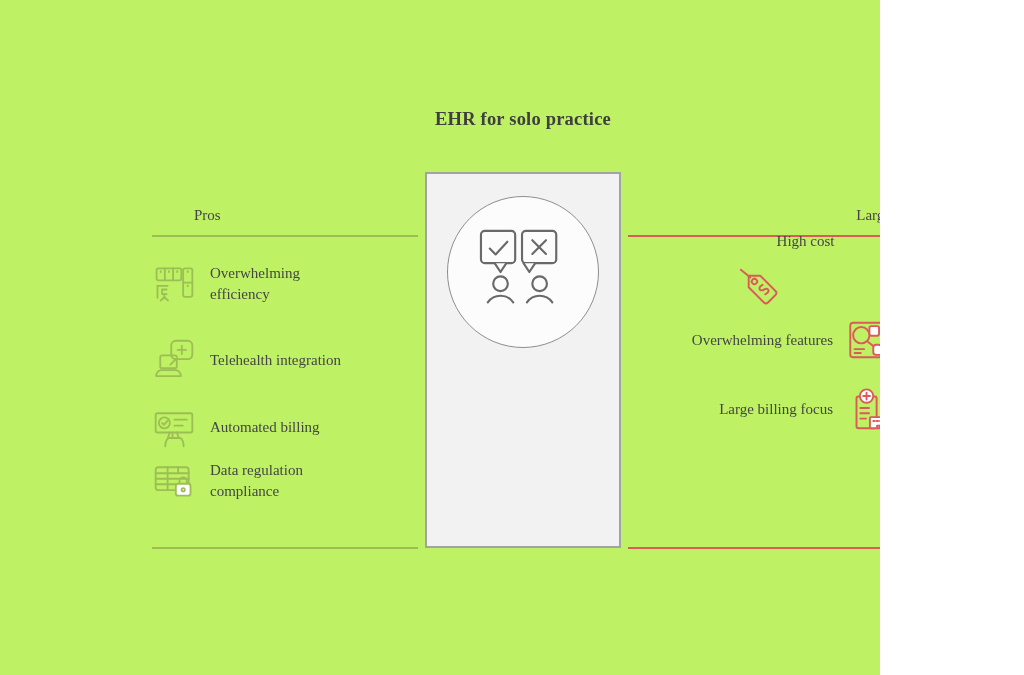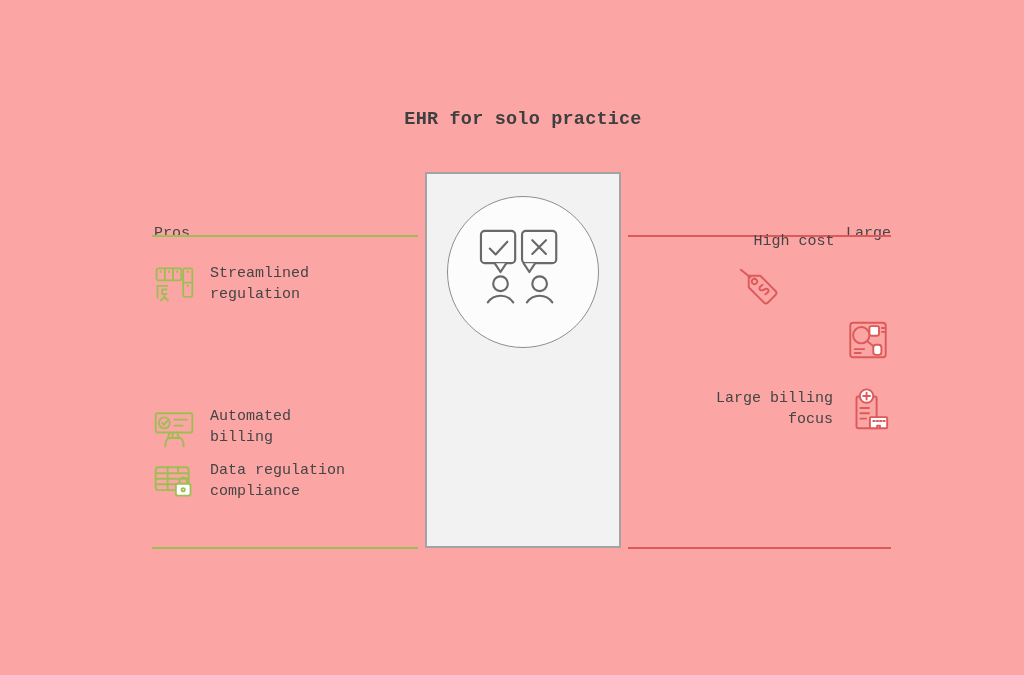--- a/index.html
+++ b/index.html
@@ -1,45 +1,46 @@
 <!DOCTYPE html>
 <html><head>
 <meta charset="utf-8">
 <style>
   * { margin: 0; padding: 0; box-sizing: border-box; }
   html, body { background: #ffffff; }
   .canvas {
     position: relative;
-    width: 1024px;
+    width: 880px;
     height: 675px;
-    background: #fca5a5;
-    font-family: Liberation Mono, monospace;
+    background: #bef264;
+    font-family: Liberation Serif, serif;
     color: #454545;
     overflow: hidden;
   }
   .title {
     position: absolute;
     left: 523px;
     top: 109px;
     transform: translateX(-50%);
     white-space: nowrap;
     font-size: 18.5px;
     font-weight: bold;
     color: #3f3f3f;
     letter-spacing: 0.2px;
   }
   
   .col { position: absolute; top: 0; height: 675px; }
   .col-pros { left: 152px; width: 266px; }
   .col-cons { left: 628px; width: 263px; }
   .col-label {
     position: absolute;
-    top: 225px;
+    top: 207px;
     font-size: 15px;
     color: #454545;
+    margin-left: 40px;
   }
   .col-pros .col-label { left: 2px; }
   .col-cons .col-label { right: 0; }
   .rule { position: absolute; left: 0; width: 100%; height: 2px; }
   .rule.top { top: 235px; }
   .rule.bottom { top: 547px; }
   .rule.green { background: #9cbe53; }
   .rule.red { background: #dc5a5a; }
   
   .row {
@@ -114,23 +115,34 @@
         <rect x="34" y="7" width="10" height="31" rx="2"></rect>
         <line x1="34" y1="22.5" x2="44" y2="22.5"></line>
         <line x1="39" y1="10" x2="39" y2="11"></line>
         <line x1="39" y1="25.5" x2="39" y2="26.5"></line>
         <path d="M6,26 v13"></path>
         <path d="M6,26 h11"></path>
         <path d="M16,30 h-5 v5 h5"></path>
         <path d="M13.5,35 v3.5"></path>
         <path d="M9.5,42 l4,-3.5 l4,3.5"></path>
       </svg>
-      <div class="txt">Streamlined regulation</div>
-    </div>
-
+      <div class="txt">Overwhelming efficiency</div>
+    </div>
+
+    <div class="row pros-r2">
+      <svg class="icn green-ic" width="44" height="44" viewBox="0 0 48 48" fill="none" stroke="currentColor" stroke-width="2" stroke-linecap="round" stroke-linejoin="round">
+        <rect x="21" y="3" width="23" height="20" rx="5"></rect>
+        <path d="M32.5,8.5 v9"></path>
+        <path d="M28,13 h9"></path>
+        <path d="M26,23 l-6,6"></path>
+        <rect x="9" y="19" width="18" height="14" rx="2"></rect>
+        <path d="M4.5,41.5 h27 c0,-3 -2.5,-6.5 -5.5,-6.5 h-16 c-3,0 -5.5,3.5 -5.5,6.5 z"></path>
+      </svg>
+      <div class="txt">Telehealth integration</div>
+    </div>
 
     <div class="row pros-r4">
       <svg class="icn green-ic" width="44" height="44" viewBox="0 0 48 48" fill="none" stroke="currentColor" stroke-width="2" stroke-linecap="round" stroke-linejoin="round">
         <rect x="4" y="9" width="36" height="25" rx="3"></rect>
         <path d="M4,15.5 h36"></path>
         <path d="M4,21.5 h36"></path>
         <path d="M4,27.5 h22"></path>
         <path d="M17,9 v25"></path>
         <path d="M28.5,9 v6.5"></path>
         <path d="M30,27.5 v-3.5 a4,4 0 0 1 8,0 v3.5"></path>
@@ -186,20 +198,21 @@
         <path d="M4,6 L14,14"></path>
         <g transform="rotate(-45 26 26)">
           <path d="M26,6.5 l8.5,8.5 V37.5 a3,3 0 0 1 -3,3 h-11 a3,3 0 0 1 -3,-3 V15 Z"></path>
           <circle cx="26" cy="15" r="2.8"></circle>
           <path d="M29.5,23.5 c-6,-2 -7.5,3.5 -2.5,4.5 c5,1 4,6.5 -2.5,4.5"></path>
         </g>
       </svg>
     </div>
 
     <div class="row cons-r2">
+      <div class="txt">Overwhelming features</div>
       <svg class="icn red-ic" width="46" height="46" viewBox="0 0 48 48" fill="none" stroke="currentColor" stroke-width="2" stroke-linecap="round" stroke-linejoin="round">
         <rect x="5.5" y="6" width="37" height="36" rx="3"></rect>
         <circle cx="17" cy="19" r="8.5"></circle>
         <rect x="25.5" y="9.5" width="10" height="10" rx="2" fill="#ffffff"></rect>
         <path d="M38.5,11.5 h3"></path>
         <path d="M38.5,15.5 h3"></path>
         <path d="M23.5,25.5 l7,5.5"></path>
         <rect x="29.5" y="29" width="8.5" height="10.5" rx="3" fill="#ffffff"></rect>
         <path d="M10,33.5 h10"></path>
         <path d="M10,37.5 h6.5"></path>

